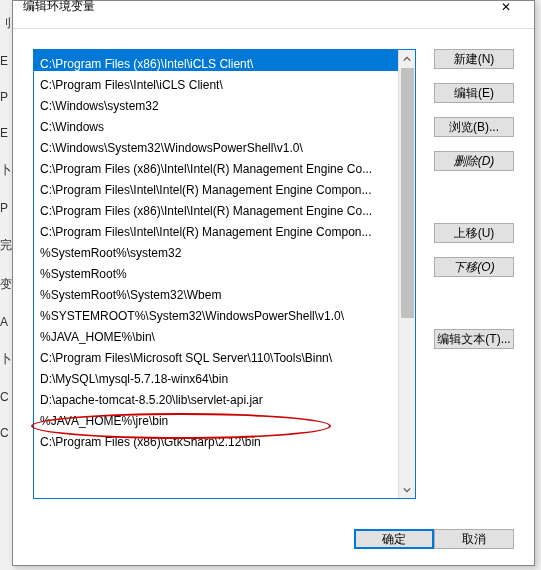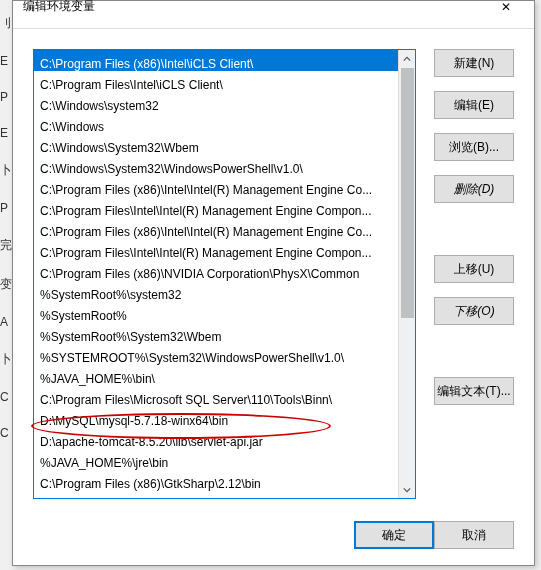--- a/index.html
+++ b/index.html
@@ -129,21 +129,21 @@
       height: 250px;
       background: #c0c0c0;
     }
     .button-col {
       margin-left: 18px;
       display: flex;
       flex-direction: column;
     }
     .btn {
       width: 80px;
-      height: 28px;
+      height: 20px;
       margin-bottom: 14px;
       background: #e1e1e1;
       border: 1px solid #adadad;
       cursor: pointer;
       font-size: 12px;
     }
     .btn.gap-after {
       margin-bottom: 52px;
       font-style: italic;
     }
@@ -199,27 +199,25 @@
     </button>
   </div>
 
   <div class="content">
     <div class="listbox">
       <div class="list-inner">
         <div class="list-item selected">C:\Program Files (x86)\Intel\iCLS Client\</div>
         <div class="list-item">C:\Program Files\Intel\iCLS Client\</div>
         <div class="list-item">C:\Windows\system32</div>
         <div class="list-item">C:\Windows</div>
-        <div class="list-item">C:\Windows\System32\Wbem</div>
         <div class="list-item">C:\Windows\System32\WindowsPowerShell\v1.0\</div>
         <div class="list-item">C:\Program Files (x86)\Intel\Intel(R) Management Engine Co...</div>
         <div class="list-item">C:\Program Files\Intel\Intel(R) Management Engine Compon...</div>
         <div class="list-item">C:\Program Files (x86)\Intel\Intel(R) Management Engine Co...</div>
         <div class="list-item">C:\Program Files\Intel\Intel(R) Management Engine Compon...</div>
-        <div class="list-item">C:\Program Files (x86)\NVIDIA Corporation\PhysX\Common</div>
         <div class="list-item">%SystemRoot%\system32</div>
         <div class="list-item">%SystemRoot%</div>
         <div class="list-item">%SystemRoot%\System32\Wbem</div>
         <div class="list-item">%SYSTEMROOT%\System32\WindowsPowerShell\v1.0\</div>
         <div class="list-item">%JAVA_HOME%\bin\</div>
         <div class="list-item">C:\Program Files\Microsoft SQL Server\110\Tools\Binn\</div>
         <div class="list-item">D:\MySQL\mysql-5.7.18-winx64\bin</div>
         <div class="list-item">D:\apache-tomcat-8.5.20\lib\servlet-api.jar</div>
         <div class="list-item">%JAVA_HOME%\jre\bin</div>
         <div class="list-item">C:\Program Files (x86)\GtkSharp\2.12\bin</div>

